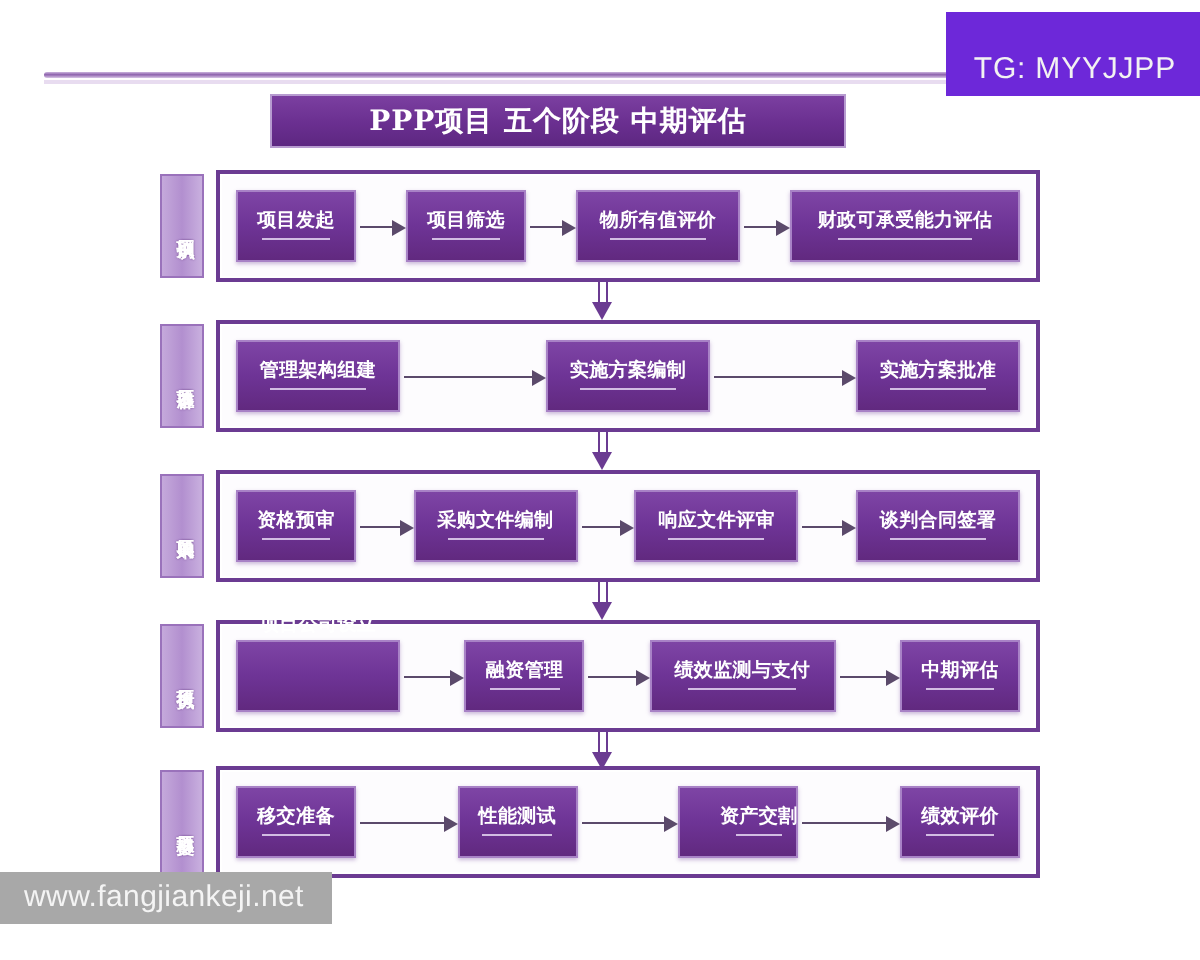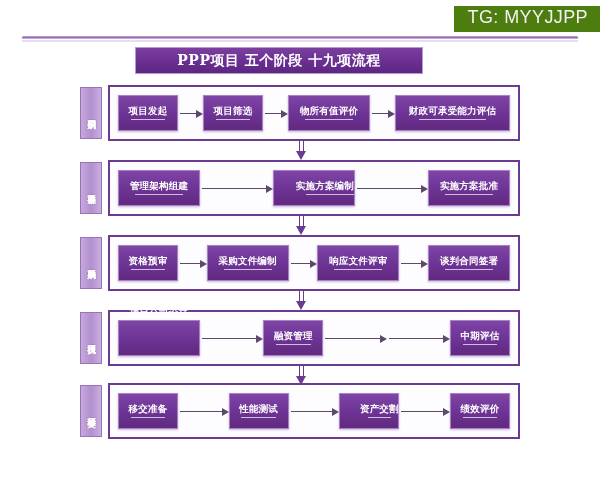--- a/index.html
+++ b/index.html
@@ -20,26 +20,26 @@
     left: 0; top: 0;
     width: 600px;
     height: 480px;
   }
 
   
   .tg-banner {
     position: absolute;
     right: 0;
     top: 6px;
-    background: #4d7c0f;
+    background: #6d28d9;
     color: #f2f2f2;
     font-family: "Liberation Sans", sans-serif;
-    font-size: 18px;
+    font-size: 15px;
     letter-spacing: .4px;
-    padding: 2px 12px 6px 14px;
+    padding: 21px 12px 6px 14px;
     line-height: 1;
     white-space: nowrap;
   }
 
   
   .top-rule {
     position: absolute;
     left: 22px;
     top: 36px;
     width: 556px;
@@ -238,21 +238,21 @@
 <body>
 
 <div id="stage">
 
   <div class="top-rule"></div>
   <div class="top-rule-2"></div>
 
   <div class="tg-banner">TG: MYYJJPP</div>
 
   <div class="title-banner">
-    <span class="title-text">PPP项目 五个阶段 十九项流程</span>
+    <span class="title-text">PPP项目 五个阶段 中期评估</span>
   </div>
 
   <div id="rows">
       <div class="row" style="top: 85px;">
         <div class="stage-label">
           <span>项目识别</span>
         </div>
         <div class="frame">
           <div class="nodes">
             <div class="node" style="width: 60px;">
@@ -282,21 +282,21 @@
         <div class="stage-label">
           <span>项目准备</span>
         </div>
         <div class="frame">
           <div class="nodes">
             <div class="node" style="width: 82px; text-align: right;">
               <div class="node-label">管理架构组建</div>
               <div class="node-underline"></div>
             </div>
             <div class="arrow"></div>
-            <div class="node" style="width: 82px; align-items: flex-end;">
+            <div class="node" style="width: 82px;">
               <div class="node-label">实施方案编制</div>
               <div class="node-underline"></div>
             </div>
             <div class="arrow"></div>
             <div class="node" style="width: 82px;">
               <div class="node-label">实施方案批准</div>
               <div class="node-underline"></div>
             </div>
           </div>
         </div>
@@ -340,20 +340,24 @@
             <div class="node" style="width: 82px; gap: 48px;">
               <div class="node-label">项目公司设立</div>
               <div class="node-underline"></div>
             </div>
             <div class="arrow"></div>
             <div class="node" style="width: 60px;">
               <div class="node-label">融资管理</div>
               <div class="node-underline"></div>
             </div>
             <div class="arrow"></div>
+            <div class="node" style="width: 93px;">
+              <div class="node-label">绩效监测与支付</div>
+              <div class="node-underline"></div>
+            </div>
             <div class="arrow"></div>
             <div class="node" style="width: 60px;">
               <div class="node-label">中期评估</div>
               <div class="node-underline"></div>
             </div>
           </div>
         </div>
       </div>
       <div class="vconn" style="top: 366px;"></div>
       <div class="row" style="top: 383px;">
@@ -379,14 +383,15 @@
             <div class="arrow"></div>
             <div class="node" style="width: 60px;">
               <div class="node-label">绩效评价</div>
               <div class="node-underline"></div>
             </div>
           </div>
         </div>
       </div>
     </div>
 
+  <div class="site-banner">www.fangjiankeji.net</div>
 
 </div>
 
 </body></html>

